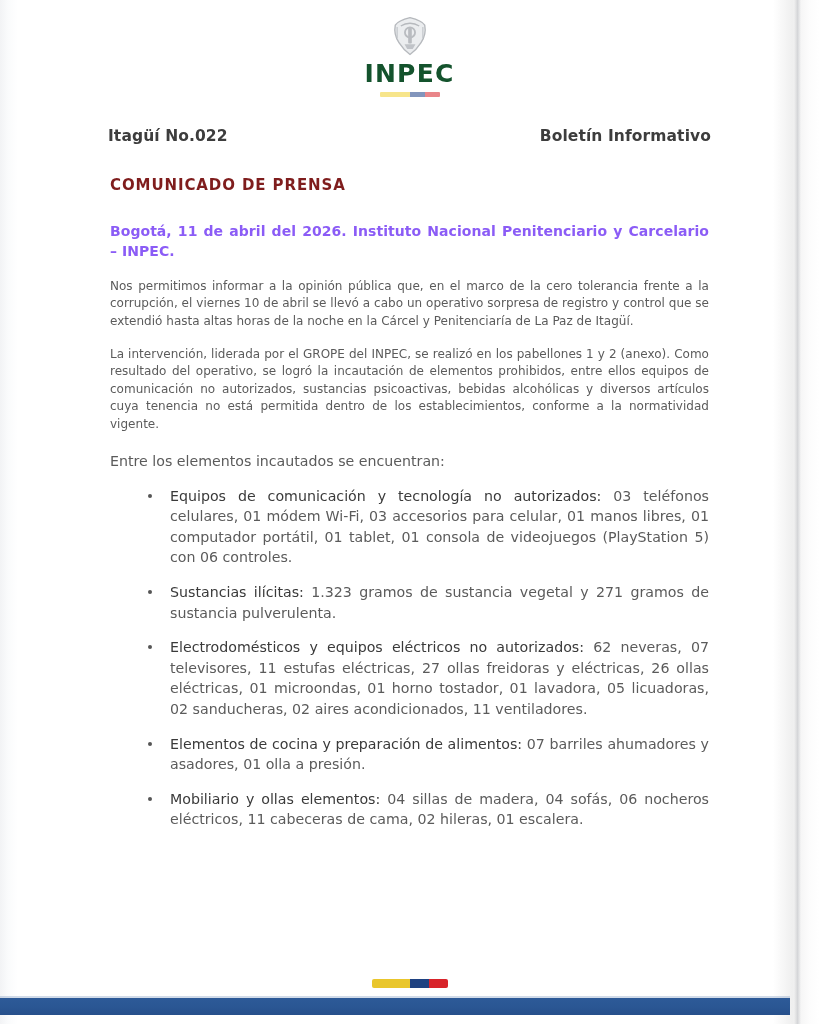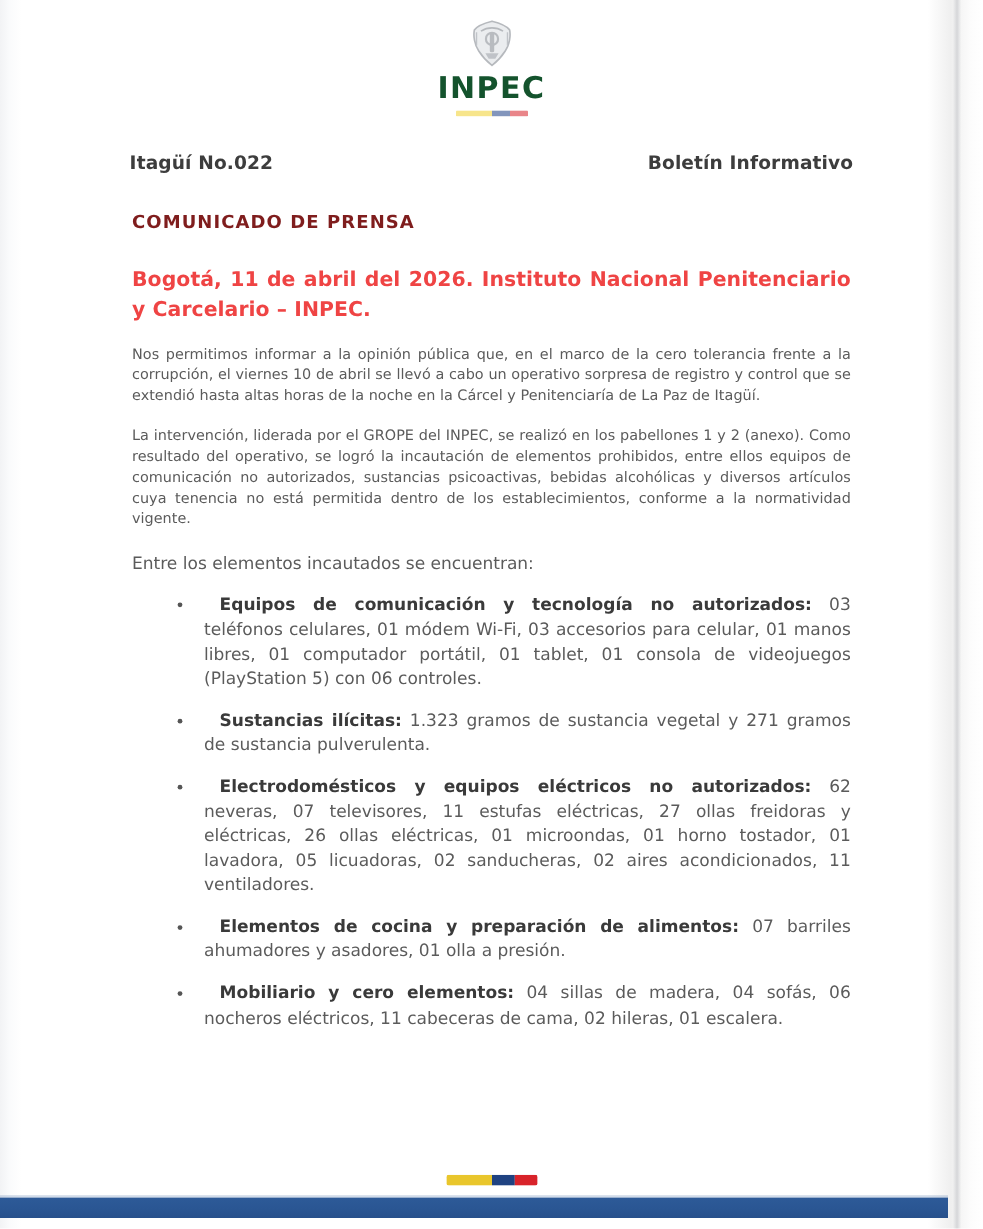--- a/index.html
+++ b/index.html
@@ -103,22 +103,22 @@
   .press-title {
     text-align: left;
     font-weight: bold;
     font-size: 15px;
     letter-spacing: .9px;
     color: #7f1d1d;
     margin-top: 31px;
   }
   .dateline {
     font-weight: bold;
-    font-size: 17px;
-    color: #ef4444;
+    font-size: 14px;
+    color: #8b5cf6;
     margin-top: 27px;
     text-align: justify;
     line-height: 1.46;
     letter-spacing: .05px;
   }
   p.body-par {
     font-size: 12px;
     color: #5b5b5b;
     text-align: justify;
     line-height: 1.45;
@@ -152,23 +152,22 @@
     content: "";
     position: absolute;
     left: 10px;
     top: 8px;
     width: 4px;
     height: 4px;
     border-radius: 50%;
     background: #555;
   }
   ul.items > li .lbl {
-    font-weight: bold;
+    font-weight: normal;
     color: #3a3a3a;
-    margin-left: 13px;
   }
 
   
   .footer-flag {
     position: absolute;
     left: 50%;
     transform: translateX(-50%);
     bottom: 36px;
     width: 76px;
     height: 9px;
@@ -260,21 +259,21 @@
         <li>
           <span class="lbl">Sustancias ilícitas:</span><span> 1.323 gramos de sustancia vegetal y 271 gramos de sustancia pulverulenta.</span>
         </li>
         <li>
           <span class="lbl">Electrodomésticos y equipos eléctricos no autorizados:</span><span> 62 neveras, 07 televisores, 11 estufas eléctricas, 27 ollas freidoras y eléctricas, 26 ollas eléctricas, 01 microondas, 01 horno tostador, 01 lavadora, 05 licuadoras, 02 sanducheras, 02 aires acondicionados, 11 ventiladores.</span>
         </li>
         <li>
           <span class="lbl">Elementos de cocina y preparación de alimentos:</span><span> 07 barriles ahumadores y asadores, 01 olla a presión.</span>
         </li>
         <li>
-          <span class="lbl">Mobiliario y cero elementos:</span><span> 04 sillas de madera, 04 sofás, 06 nocheros eléctricos, 11 cabeceras de cama, 02 hileras, 01 escalera.</span>
+          <span class="lbl">Mobiliario y ollas elementos:</span><span> 04 sillas de madera, 04 sofás, 06 nocheros eléctricos, 11 cabeceras de cama, 02 hileras, 01 escalera.</span>
         </li>
       </ul>
 
     </div>
   </div>
 
   <div class="footer-flag">
     <span class="fy"></span>
     <span class="fb"></span>
     <span class="fr"></span>

